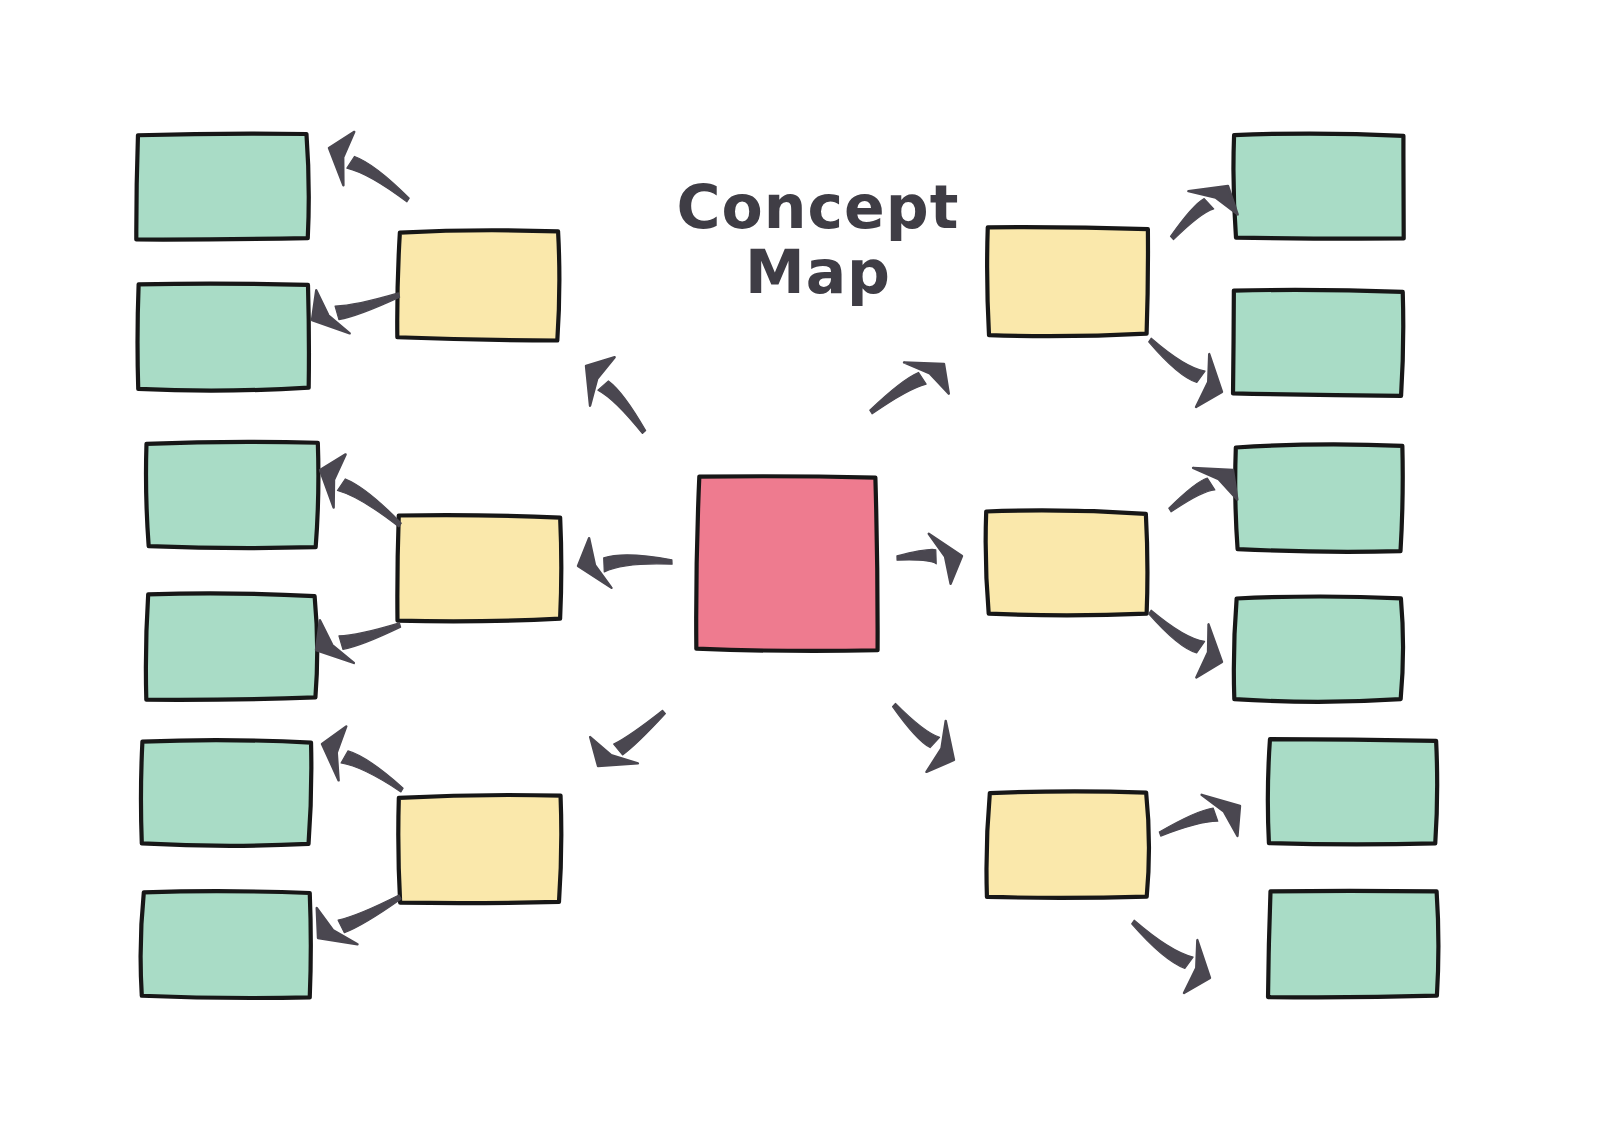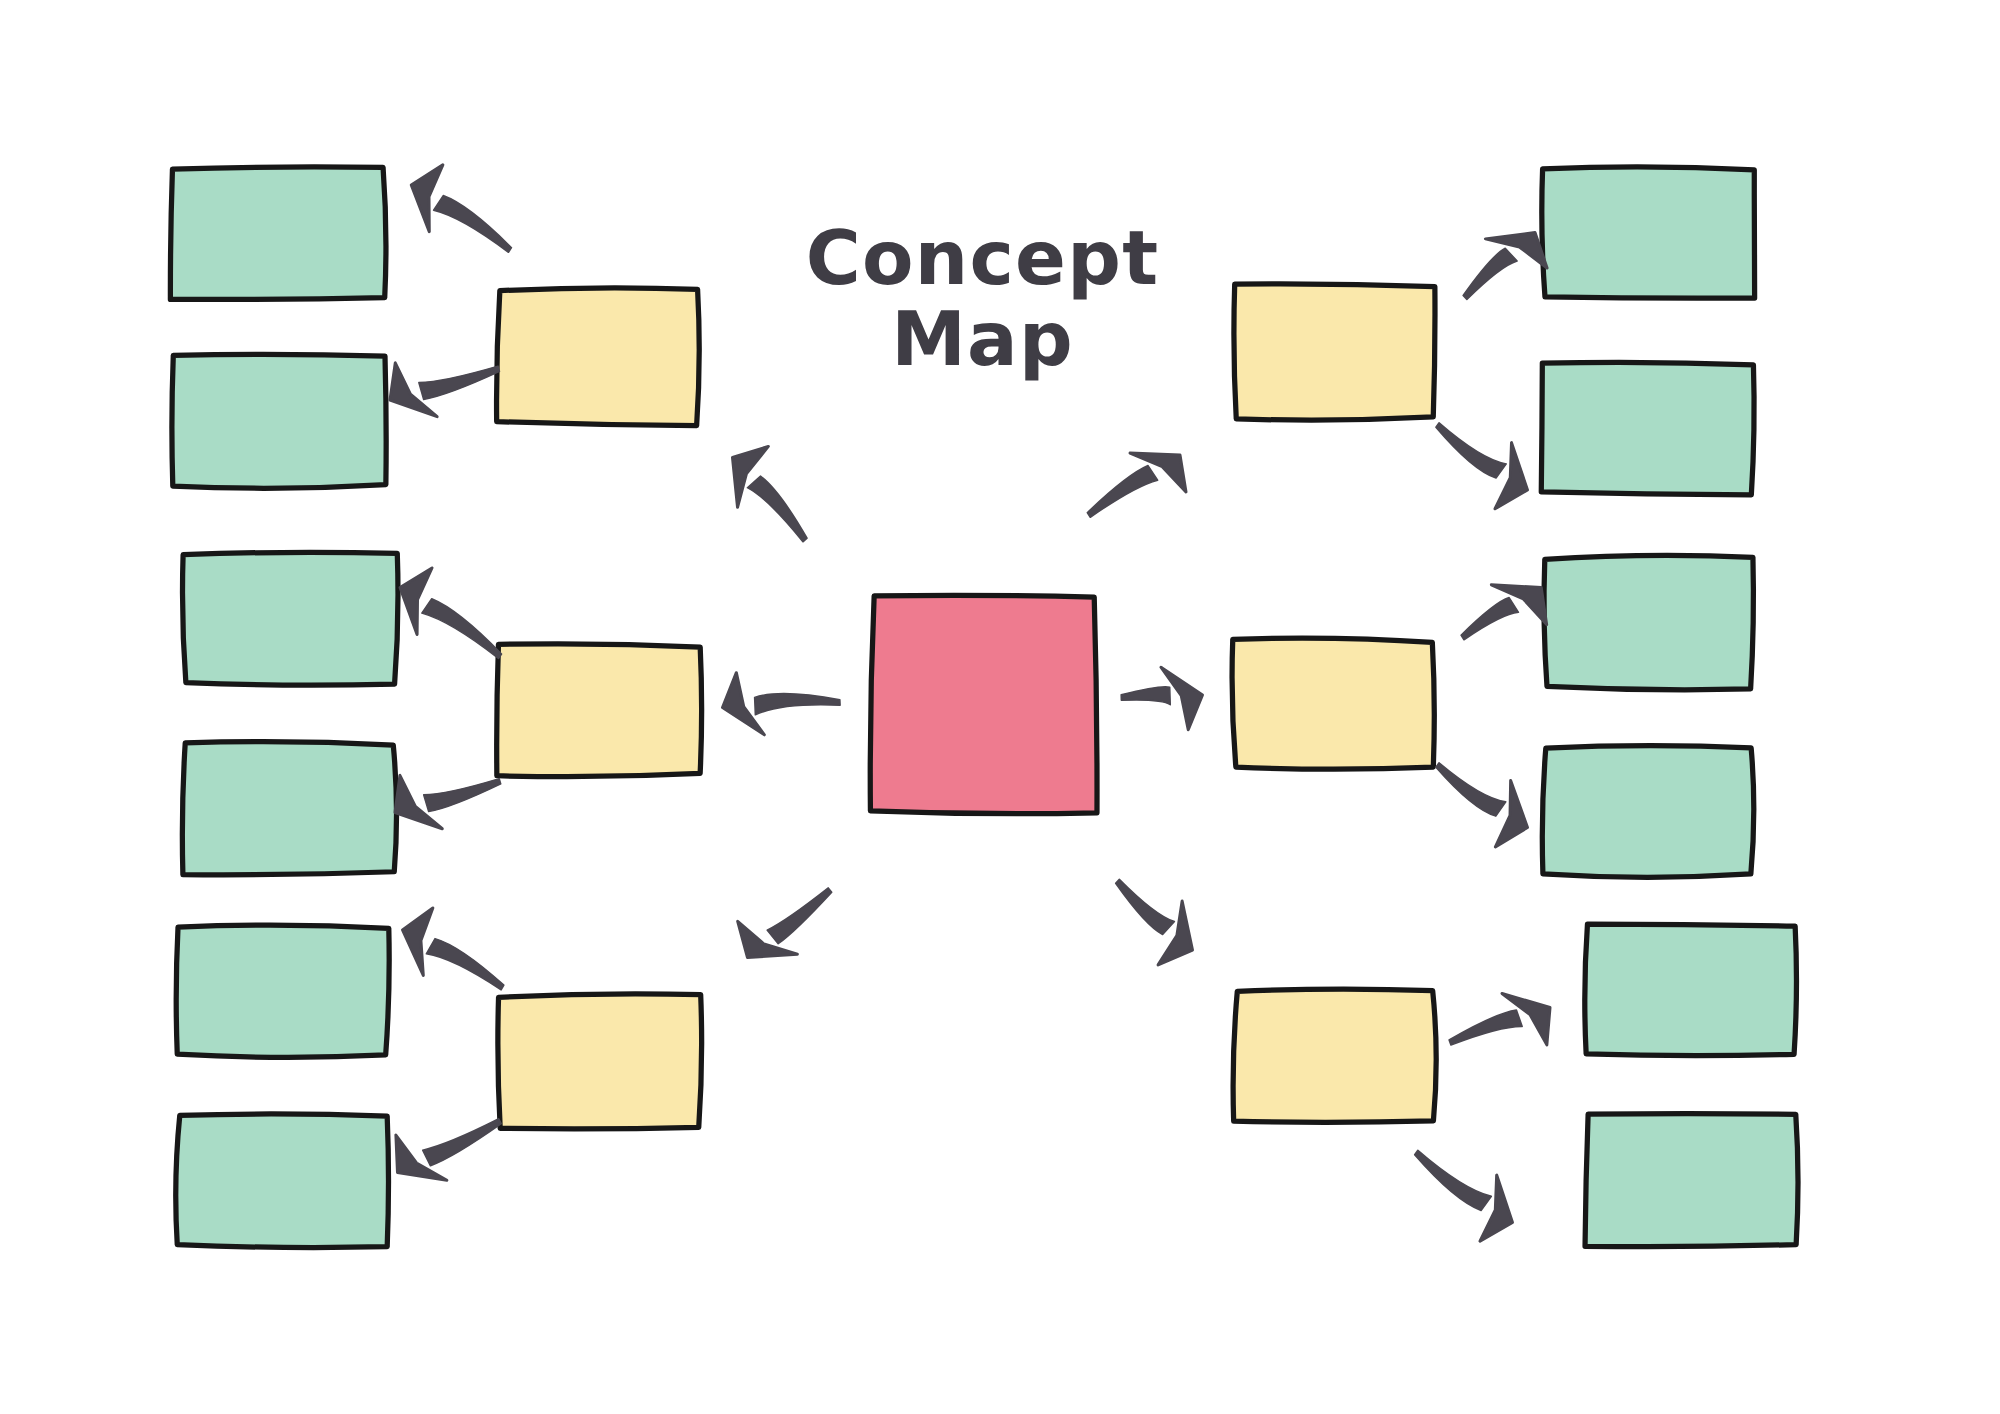--- a/index.html
+++ b/index.html
@@ -170,16 +170,16 @@
           <path d="M 1160.7267709344019 836.0764883840052 Q 1200.330350424728 820.943858356366 1217.7721357075802 821.1961195374929 L 1213.1472297613868 807.9821025483686 Q 1196.6304256677734 810.3726447650666 1159.2732290655981 831.9235116159948 Z" fill="#4a4750" stroke="#4a4750" stroke-width="1.2" stroke-linejoin="round"></path>
           <path d="M 1240 806 L 1201.594752221893 794.8180080887967 Q 1218.3644940118065 807.4164699374826 1223.9544079417776 811.6159572203778 Q 1228.0118845963766 818.8993449022342 1237.4793301237744 835.8939161598993 Z" fill="#4a4750" stroke="#4a4750" stroke-width="2.4" stroke-linejoin="round"></path>
         </g>
         <g>
           <path d="M 1131.7060222651148 923.7792193854671 Q 1163.8537679302244 960.5135690959415 1184.8556599243918 968.3686884505712 L 1193.0900636918425 957.0463832703265 Q 1170.4412909441849 951.4557249517458 1134.2939777348852 920.2207806145329 Z" fill="#4a4750" stroke="#4a4750" stroke-width="1.2" stroke-linejoin="round"></path>
           <path d="M 1210 978 L 1197.3414224256856 940.0558250347294 Q 1196.5239705315557 961.0147671133255 1196.2514865668459 968.0010811395242 Q 1192.5710565490665 975.482076247868 1183.9833865075816 992.9377315006702 Z" fill="#4a4750" stroke="#4a4750" stroke-width="2.4" stroke-linejoin="round"></path>
         </g>
       </g>
   </svg>
 
-  <div class="map-title" style="left: 616px; top: 175px; width: 340px; color: rgb(63, 61, 69);">Concept
+  <div class="map-title" style="left: 648px; top: 175px; width: 340px; color: rgb(63, 61, 69);">Concept
 Map</div>
 
 </div>
 
 </body></html>

